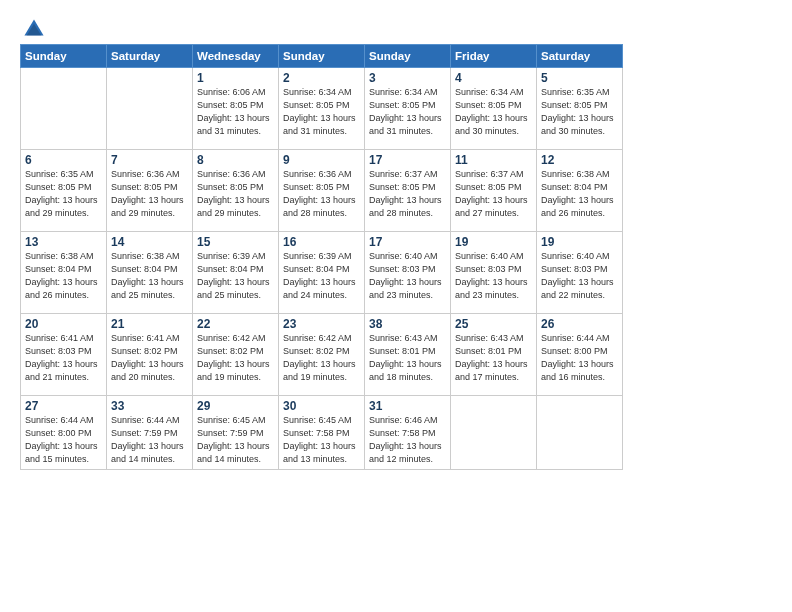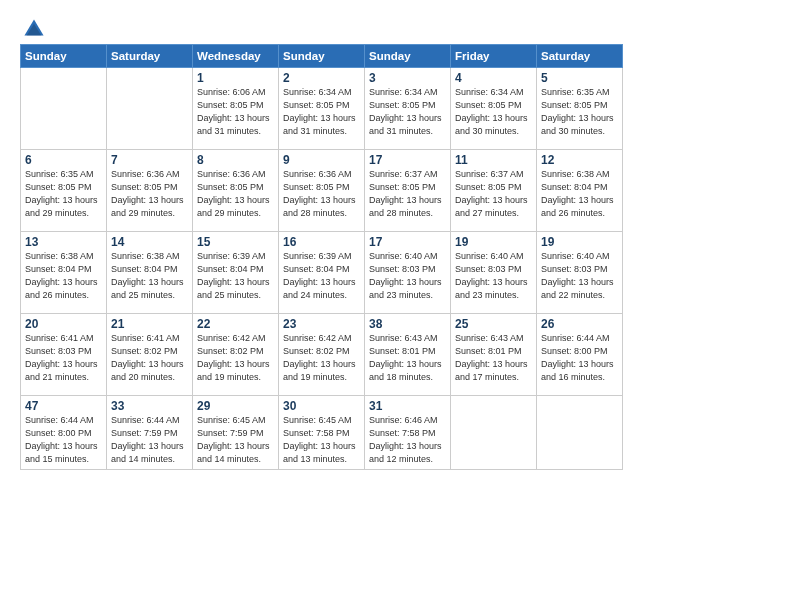--- a/index.html
+++ b/index.html
@@ -311,21 +311,21 @@
           <td>
             <span class="day-num">26</span>
             <div class="day-info" style="white-space: pre-line;">Sunrise: 6:44 AM
 Sunset: 8:00 PM
 Daylight: 13 hours
 and 16 minutes.</div>
           </td>
         </tr>
         <tr>
           <td>
-            <span class="day-num">47</span>
+            <span class="day-num">27</span>
             <div class="day-info" style="white-space: pre-line;">Sunrise: 6:44 AM
 Sunset: 8:00 PM
 Daylight: 13 hours
 and 15 minutes.</div>
           </td>
           <td>
             <span class="day-num">33</span>
             <div class="day-info" style="white-space: pre-line;">Sunrise: 6:44 AM
 Sunset: 7:59 PM
 Daylight: 13 hours

